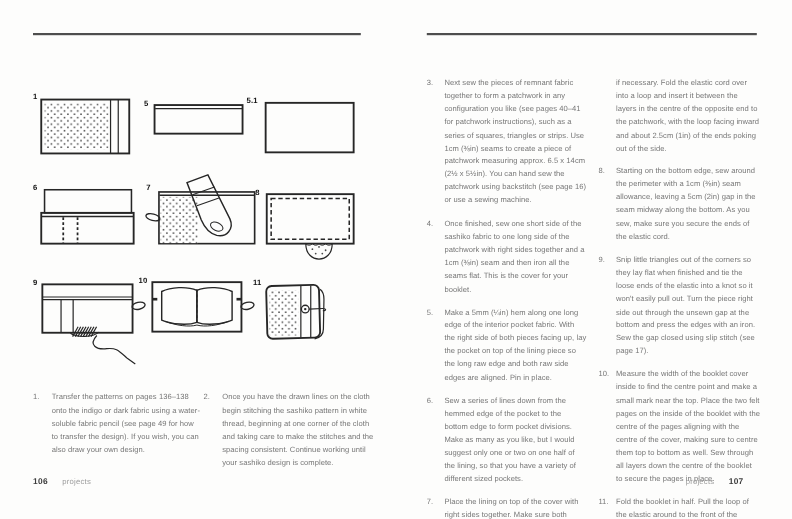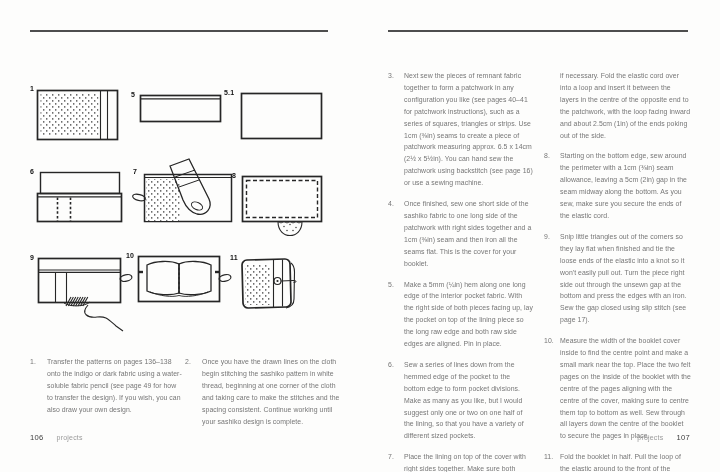--- a/index.html
+++ b/index.html
@@ -28,22 +28,22 @@
   .step-text{flex:1;}
 
   #left-steps-1{left:30px;top:356px;width:152px;}
   #left-steps-2{left:185px;top:356px;width:158px;}
   #right-col-1{left:388px;top:70px;width:145px;}
   #right-col-2{left:544px;top:70px;width:147px;}
   #right-col-1 .step-num,#right-col-2 .step-num{width:16px;}
 
   .footer{position:absolute;top:433px;display:flex;align-items:baseline;gap:13px;}
   #footer-left{left:30px;}
-  #footer-right{right:30px;}
-  .page-num{font-size:7.6px;font-weight:normal;color:#3c3c3c;letter-spacing:.3px;}
+  #footer-right{right:44px;}
+  .page-num{font-size:7.6px;font-weight:bold;color:#3c3c3c;letter-spacing:.3px;}
   .section-label{font-size:7px;color:#9a9a9a;letter-spacing:.2px;}
 </style>
 </head>
 <body>
 
 <div>
   <div class="rule" id="rule-left"></div>
 
   <svg class="diagrams" width="360" height="472" viewBox="0 0 360 472">
     <defs>

